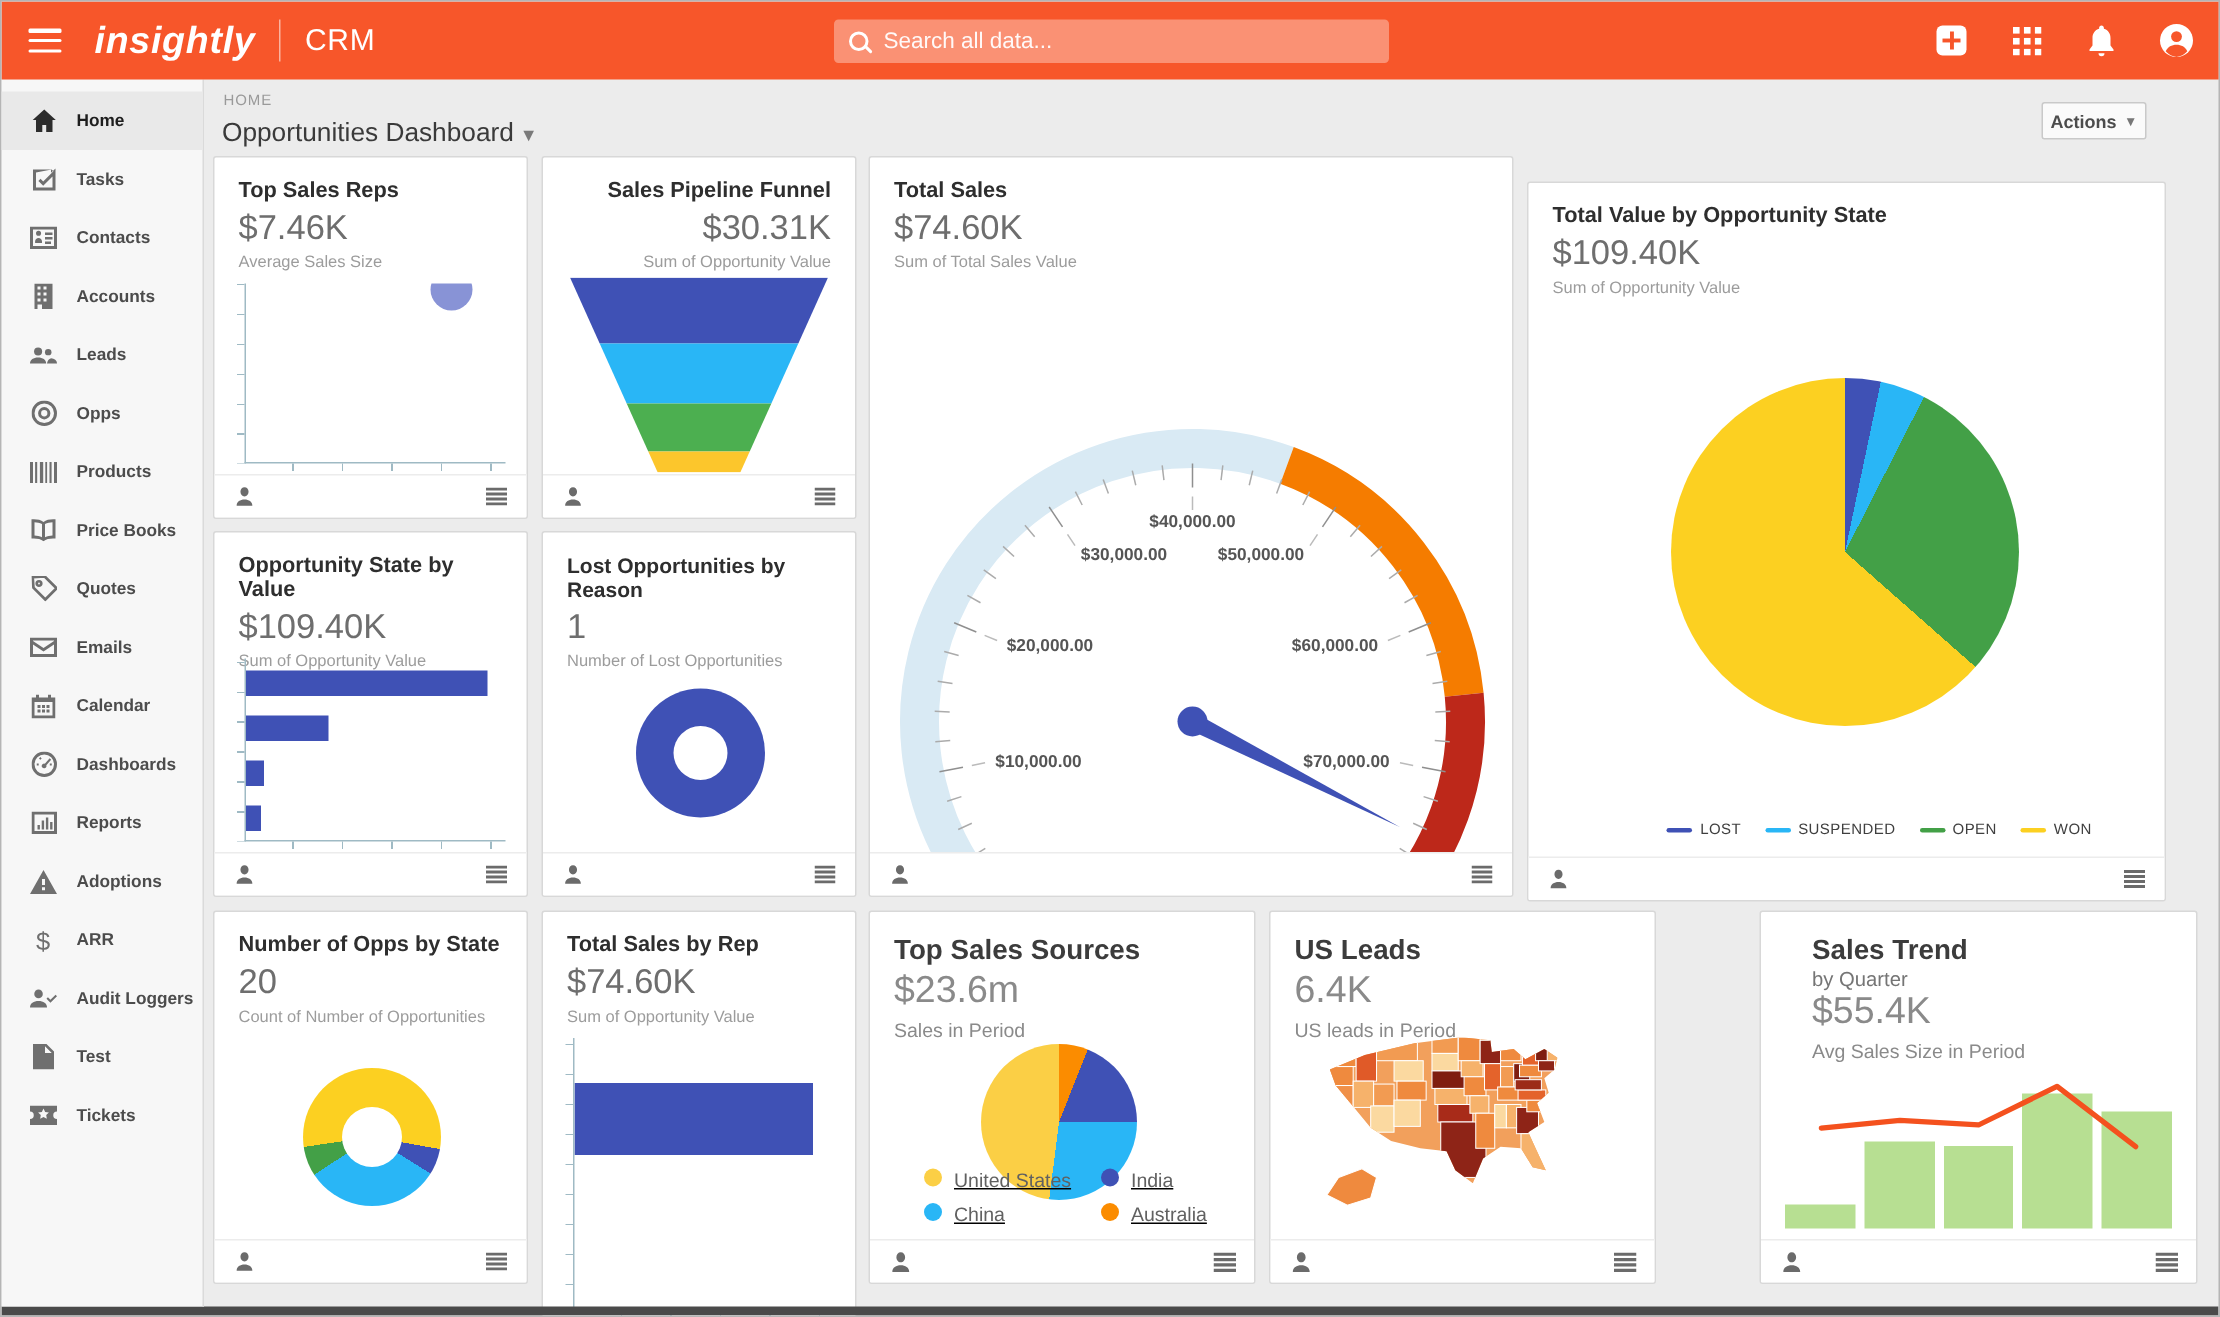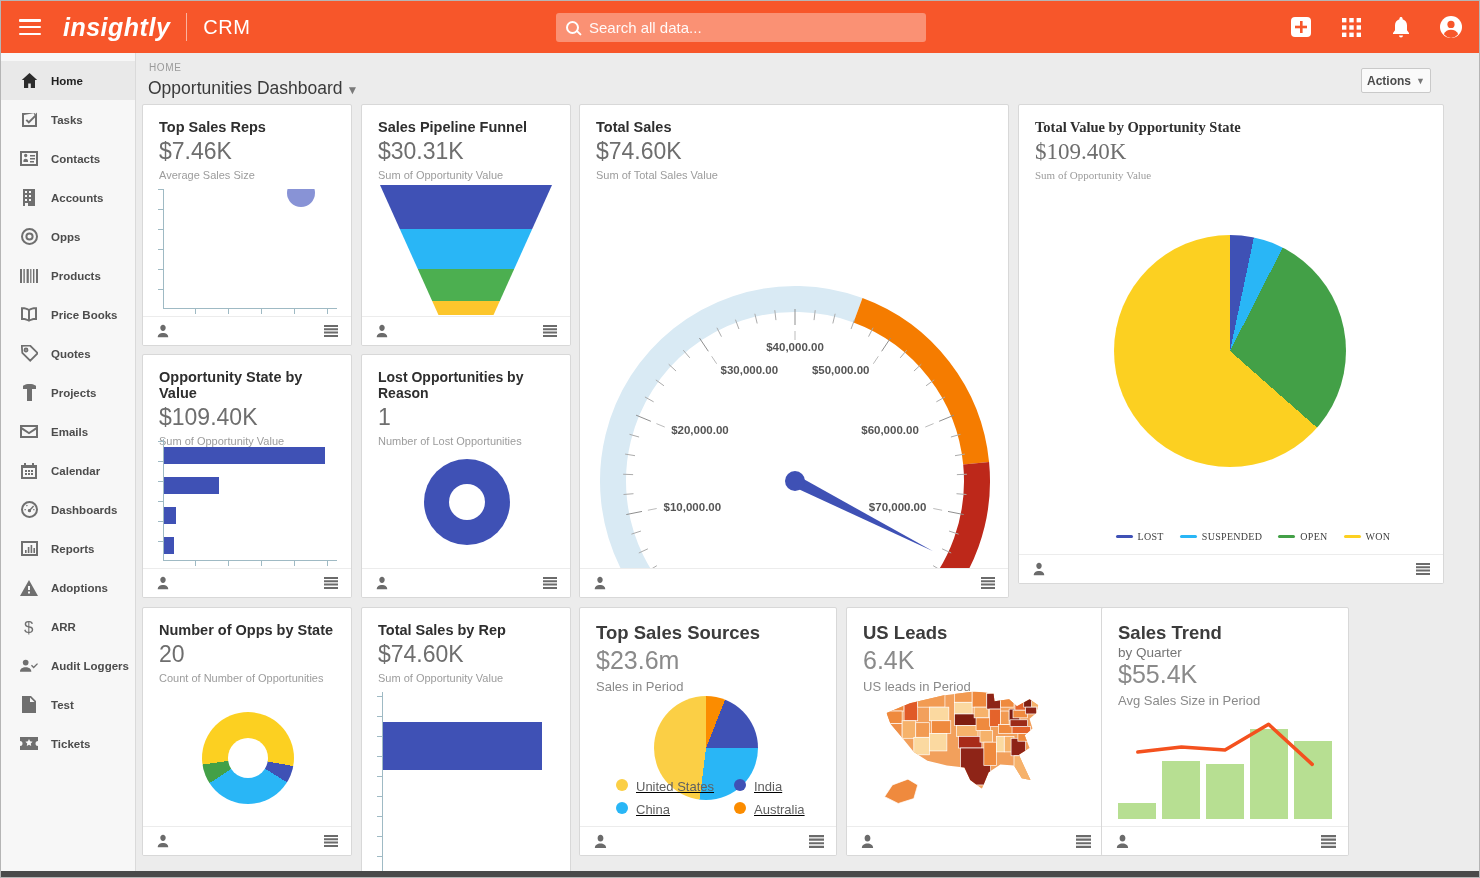--- a/index.html
+++ b/index.html
@@ -181,20 +181,30 @@
   <div class="side-item">
     <span class="s-ico">
         <svg width="14" height="17" viewBox="0 0 14 17">
           <path d="M1 0h12v17H1zm2 2v2h2V2zm4 0v2h2V2zm4 0v2h-2 .5zM3 6v2h2V6zm4 0v2h2V6zm4 0v2h-2 .5zM3 10v2h2v-2zm4 0v2h2v-2zM3 14v3h3v-3z"></path>
         </svg>
       </span>
     <span class="s-lbl">Accounts</span>
   </div>
   <div class="side-item">
     <span class="s-ico">
+        <svg width="20" height="14" viewBox="0 0 20 14">
+          <circle cx="6" cy="4" r="3"></circle>
+          <circle cx="13.5" cy="4.5" r="2.4"></circle>
+          <path d="M0 13c0-3 2.6-4.6 6-4.6S12 10 12 13zm12.6 0c.2-2 1.4-3.4 3-3.9 2.4.2 4.4 1.5 4.4 3.9z"></path>
+        </svg>
+      </span>
+    <span class="s-lbl">Leads</span>
+  </div>
+  <div class="side-item">
+    <span class="s-ico">
         <svg width="17" height="17" viewBox="0 0 17 17">
           <path d="M8.5 0A8.5 8.5 0 110 8.5 8.5 8.5 0 018.5 0zm0 2A6.5 6.5 0 1015 8.5 6.5 6.5 0 008.5 2zm0 2.4A4.1 4.1 0 114.4 8.5 4.1 4.1 0 018.5 4.4zm0 2A2.1 2.1 0 1010.6 8.5 2.1 2.1 0 008.5 6.4z"></path>
         </svg>
       </span>
     <span class="s-lbl">Opps</span>
   </div>
   <div class="side-item">
     <span class="s-ico">
         <svg width="18" height="14" viewBox="0 0 18 14">
           <path d="M0 0h2v14H0zm3.4 0h1.4v14H3.4zM6.6 0h2.2v14H6.6zm3.6 0h1.2v14h-1.2zm2.8 0h1.4v14H13zm3 0h2v14h-2z"></path>
@@ -210,28 +220,20 @@
       </span>
     <span class="s-lbl">Price Books</span>
   </div>
   <div class="side-item">
     <span class="s-ico">
         <svg width="17" height="17" viewBox="0 0 17 17">
           <path d="M8.8.3 16.7 8.2 9.2 15.7 1.3 7.8.8.8zM5 3.5A1.5 1.5 0 106.5 5 1.5 1.5 0 005 3.5z" fill="none" stroke="#6f6f6f" stroke-width="1.8"></path>
         </svg>
       </span>
     <span class="s-lbl">Quotes</span>
-  </div>
-  <div class="side-item">
-    <span class="s-ico">
-        <svg width="15" height="17" viewBox="0 0 15 17">
-          <path d="M1 1.8C3 .4 5.4 0 7.5 0S12 .4 14 1.8V5h-4v12H5V5H1z"></path>
-        </svg>
-      </span>
-    <span class="s-lbl">Projects</span>
   </div>
   <div class="side-item">
     <span class="s-ico">
         <svg width="18" height="13" viewBox="0 0 18 13">
           <path d="M0 0h18v13H0zm2 2v.3L9 7l7-4.7V2zm14 2.7L9 9.3 2 4.7V11h14z"></path>
         </svg>
       </span>
     <span class="s-lbl">Emails</span>
   </div>
   <div class="side-item">
@@ -324,21 +326,21 @@
         </svg>
       </span>
     <span class="foot-ico">
         <svg width="14" height="12" viewBox="0 0 14 12">
           <path d="M0 0h14v2H0zm0 3.3h14v2H0zm0 3.3h14v2H0zm0 3.4h14v2H0z"></path>
         </svg>
       </span>
   </div>
 </div>
 
-<div class="card" style="left:360px;top:103px;width:210px;height:242px;">
+<div class="card" style="left:360px;top:103px;width:210px;height:242px;text-align:right;">
   <div class="c-title">Sales Pipeline Funnel</div>
   <div class="c-value">$30.31K</div>
   <div class="c-sub">Sum of Opportunity Value</div>
   <div class="funnel-wrap">
       <div class="seg" style="height: 34%; background: rgb(63, 81, 181);"></div>
       <div class="seg" style="height: 31%; background: rgb(41, 182, 246);"></div>
       <div class="seg" style="height: 24%; background: rgb(76, 175, 80);"></div>
       <div class="seg" style="height: 11%; background: rgb(252, 198, 44);"></div>
     </div>
   <div class="c-footer">
@@ -434,21 +436,21 @@
         </svg>
       </span>
     <span class="foot-ico">
         <svg width="14" height="12" viewBox="0 0 14 12">
           <path d="M0 0h14v2H0zm0 3.3h14v2H0zm0 3.3h14v2H0zm0 3.4h14v2H0z"></path>
         </svg>
       </span>
   </div>
 </div>
 
-<div class="card" style="left:1017px;top:103px;width:426px;height:480px;font-family:Liberation Serif, serif;">
+<div class="card" style="left:1017px;top:120px;width:426px;height:480px;">
   <div class="c-title">Total Value by Opportunity State</div>
   <div class="c-value">$109.40K</div>
   <div class="c-sub">Sum of Opportunity Value</div>
   <div class="pie" style="width: 232px; height: 232px; left: 95px; top: 130px; background: conic-gradient(rgb(63, 81, 181) 0%, rgb(63, 81, 181) 3.3%, rgb(41, 182, 246) 3.3%, rgb(41, 182, 246) 7.5%, rgb(67, 160, 71) 7.5%, rgb(67, 160, 71) 36.5%, rgb(252, 208, 33) 36.5%, rgb(252, 208, 33) 100%);"></div>
   <div class="legend-dash" style="top:426px;margin-left:44px;">
     <span class="li">
         <span class="sw" style="background: rgb(63, 81, 181);"></span>
         <span class="lb">LOST</span>
       </span>
     <span class="li">
@@ -670,21 +672,21 @@
         </svg>
       </span>
     <span class="foot-ico">
         <svg width="15" height="13" viewBox="0 0 14 12">
           <path d="M0 0h14v2H0zm0 3.3h14v2H0zm0 3.3h14v2H0zm0 3.4h14v2H0z"></path>
         </svg>
       </span>
   </div>
 </div>
 
-<div class="card gstyle" style="left:1100px;top:606px;width:248px;height:249px;">
+<div class="card gstyle" style="left:1172px;top:606px;width:292px;height:249px;padding-left:18px;">
   <div class="c-title">Sales Trend</div>
   <div class="g-subtop">by Quarter</div>
   <div class="c-value" style="margin-top:0;">$55.4K</div>
   <div class="c-sub">Avg Sales Size in Period</div>
   <div class="trend-plot">
       <div class="trend-bars">
         <div class="vbar" style="height: 16%; background: rgb(183, 223, 146);"></div>
         <div class="vbar" style="height: 56%; background: rgb(183, 223, 146);"></div>
         <div class="vbar" style="height: 53%; background: rgb(183, 223, 146);"></div>
         <div class="vbar" style="height: 87%; background: rgb(183, 223, 146);"></div>

